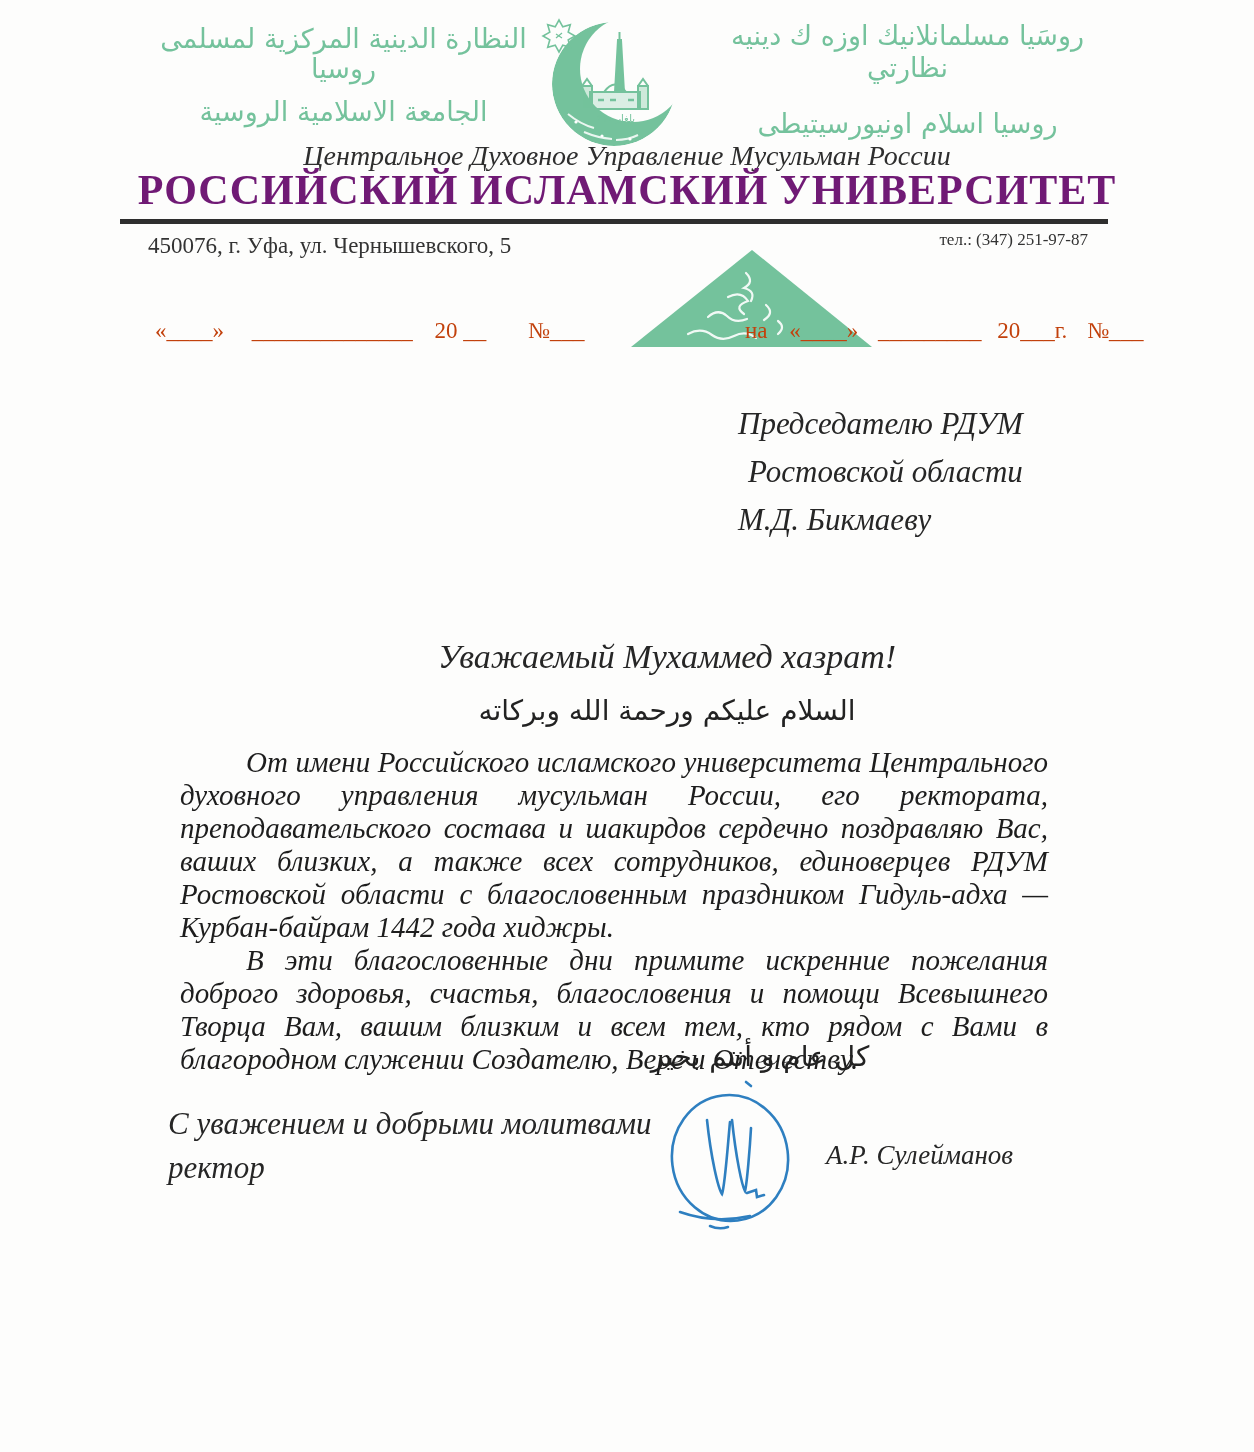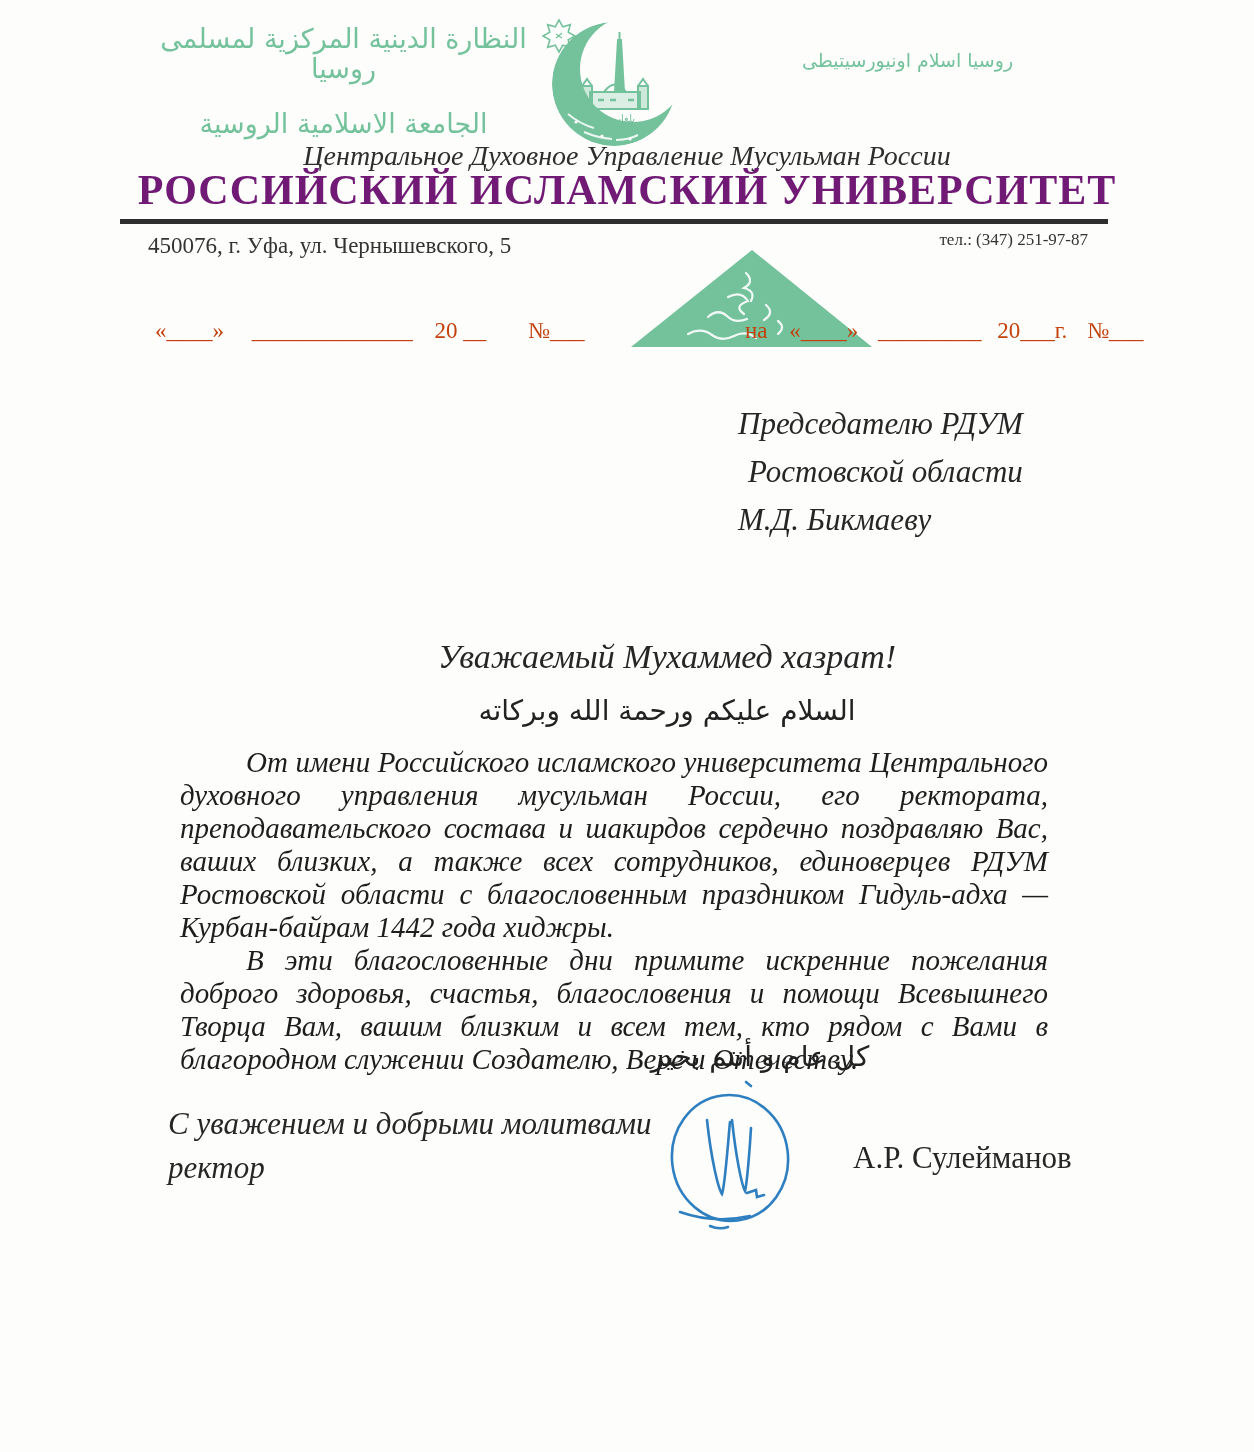--- a/index.html
+++ b/index.html
@@ -8,23 +8,23 @@
     background:#fdfdfc; overflow:hidden;
     font-family:"Liberation Serif", serif; color:#262626;
   }
   .abs { position:absolute; }
   .arabic { font-family:"DejaVu Sans", sans-serif; direction:rtl; }
   .green { color:#74c29c; }
   .center { text-align:center; }
 
   
   .hdr-left { left:136px; top:24px; width:415px; font-size:27px; line-height:30px; }
-  .hdr-left .l2 { margin-top:25px; font-size:27px; }
+  .hdr-left .l2 { margin-top:13px; font-size:27px; }
   .hdr-right { left:695px; top:20px; width:425px; font-size:27px; line-height:32px; }
-  .hdr-right .l2 { margin-top:24px; font-size:19px; }
+  .hdr-right .l2 { margin-top:24px; font-size:27px; }
   .emblem { left:532px; top:10px; }
 
   .org1 { left:80px; top:140px; width:1094px; font-size:28px; font-style:italic; color:#2e2e2e; }
   .org2 { left:0; top:166px; width:1254px; font-size:42px; font-weight:bold; letter-spacing:1px; color:#701a75; }
   .rule { left:120px; top:219px; width:988px; height:5px; background:#2e2e2e; }
 
   .addr { left:148px; top:233px; font-size:23px; color:#333; }
   .phone { left:0; top:230px; width:1088px; text-align:right; font-size:17px; color:#333; }
 
   .tri { left:626px; top:247px; }
@@ -42,21 +42,21 @@
 
   .body-text { left:180px; top:746px; width:868px; font-size:29px; font-style:italic;
                line-height:33px; text-align:justify; color:#1d1d1d; }
   .body-text p { margin:0; text-indent:66px; }
 
   .arabic-closing { left:260px; top:1040px; width:1000px; font-size:28px; color:#222; }
 
   .signoff1 { left:168px; top:1106px; font-size:31px; font-style:italic; }
   .signoff2 { left:168px; top:1150px; font-size:31px; font-style:italic; }
   .sign { left:650px; top:1076px; }
-  .signname { left:853px; top:1140px; font-size:31px; }
+  .signname { left:826px; top:1140px; font-size:27px; font-style:italic; }
 </style>
 </head>
 <body>
 
 <div class="page">
 
   <div class="abs hdr-left center arabic green">
     <div class="l1">النظارة الدينية المركزية لمسلمى روسيا</div>
     <div class="l2">الجامعة الاسلامية الروسية</div>
   </div>
@@ -87,20 +87,21 @@
       <rect x="50" y="76" width="10" height="23" fill="#74c29c" fill-opacity="0.35"></rect>
       <path d="M50,76 l5,-7 l5,7"></path>
       <rect x="106" y="76" width="10" height="23" fill="#74c29c" fill-opacity="0.35"></rect>
       <path d="M106,76 l5,-7 l5,7"></path>
       <path d="M66,90 l6,0 M78,90 l6,0 M96,90 l6,0" stroke-width="2.4"></path>
     </g>
     <text x="84" y="112" text-anchor="middle" font-size="10" fill="#74c29c" font-family="DejaVu Sans, sans-serif">بلغار ٣١٠</text>
   </svg>
 
   <div class="abs hdr-right center arabic green">
+    <div class="l1">روسَيا مسلمانلانيك اوزه ك دينيه نظارتي</div>
     <div class="l2">روسيا اسلام اونيورسيتيطى</div>
   </div>
 
   <div class="abs org1 center">Центральное Духовное Управление Мусульман России</div>
   <div class="abs org2 center">РОССИЙСКИЙ ИСЛАМСКИЙ УНИВЕРСИТЕТ</div>
 
   <div class="abs rule"></div>
 
   <div class="abs addr">450076,  г. Уфа, ул. Чернышевского, 5</div>
   <div class="abs phone">тел.: (347) 251-97-87</div>

